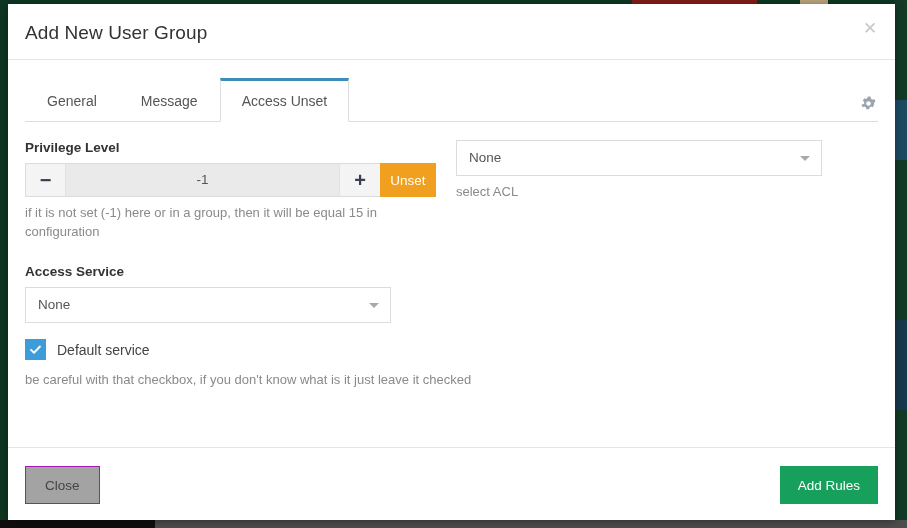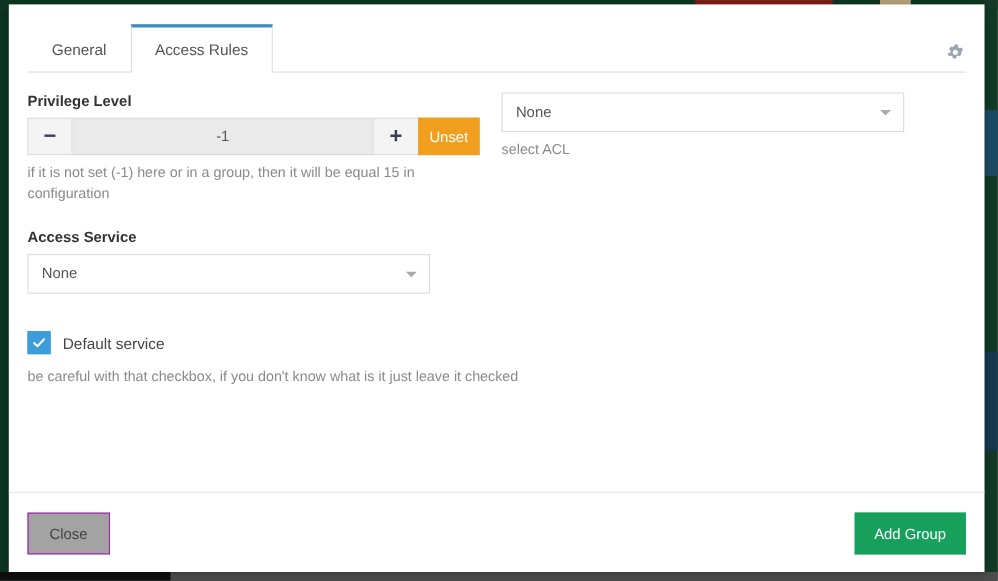--- a/index.html
+++ b/index.html
@@ -282,21 +282,21 @@
     width: 0; height: 0;
     border-left: 5px solid transparent;
     border-right: 5px solid transparent;
     border-top: 5px solid #aaaaaa;
   }
 
   
   #checkbox-row {
     display: flex;
     align-items: center;
-    margin-top: 34px;
+    margin-top: 16px;
   }
   #default-service-checkbox {
     width: 21px;
     height: 21px;
     background: #3c9dd8;
     border: 1px solid #3c9dd8;
     box-sizing: border-box;
     display: flex;
     align-items: center;
     justify-content: center;
@@ -359,26 +359,31 @@
   <div id="bg-leftcol"></div>
   <div id="bg-rightcol"></div>
   <div id="bg-rightcol-2"></div>
   <div id="bg-rightcol-3"></div>
   <div id="bg-taskbar"></div>
   <div id="bg-taskbar-left"></div>
 </div>
 
 <div id="modal">
 
+  <div id="modal-header">
+    <div id="modal-title">Add New User Group</div>
+    <button id="modal-close">✕</button>
+  </div>
 
   <div id="modal-body">
 
     <div id="tab-strip">
       <div class="tab">General</div>
-      <div class="tab active">Access Rules</div>
+      <div class="tab">Message</div>
+      <div class="tab active">Access Unset</div>
       <button id="gear-button">
         <span>
           <svg width="15" height="15" viewBox="0 0 20 20" aria-hidden="true">
             <path fill="#9aa3ae" d="M17.5 11.2a7.6 7.6 0 0 0 0-2.4l1.9-1.4-1.9-3.3-2.2.9a7.6 7.6 0 0 0-2.1-1.2L12.8.5H9l-.4 2.3a7.6 7.6 0 0 0-2.1 1.2l-2.2-.9-1.9 3.3 1.9 1.4a7.6 7.6 0 0 0 0 2.4L.5 11.6l1.9 3.3 2.2-.9a7.6 7.6 0 0 0 2.1 1.2l.4 2.3h3.8l.4-2.3a7.6 7.6 0 0 0 2.1-1.2l2.2.9 1.9-3.3-1.9-1.4z"></path>
             <circle cx="10" cy="10" r="3.1" fill="#ffffff"></circle>
           </svg>
         </span>
       </button>
     </div>
 
@@ -427,16 +432,16 @@
         </div>
         <span id="checkbox-label">Default service</span>
       </div>
       <div id="checkbox-help">be careful with that checkbox, if you don't know what is it just leave it checked</div>
 
     </div>
   </div>
 
   <div id="modal-footer">
     <button id="close-button">Close</button>
-    <button id="add-group-button">Add Group</button>
+    <button id="add-group-button">Add Rules</button>
   </div>
 
 </div>
 
 </body></html>

